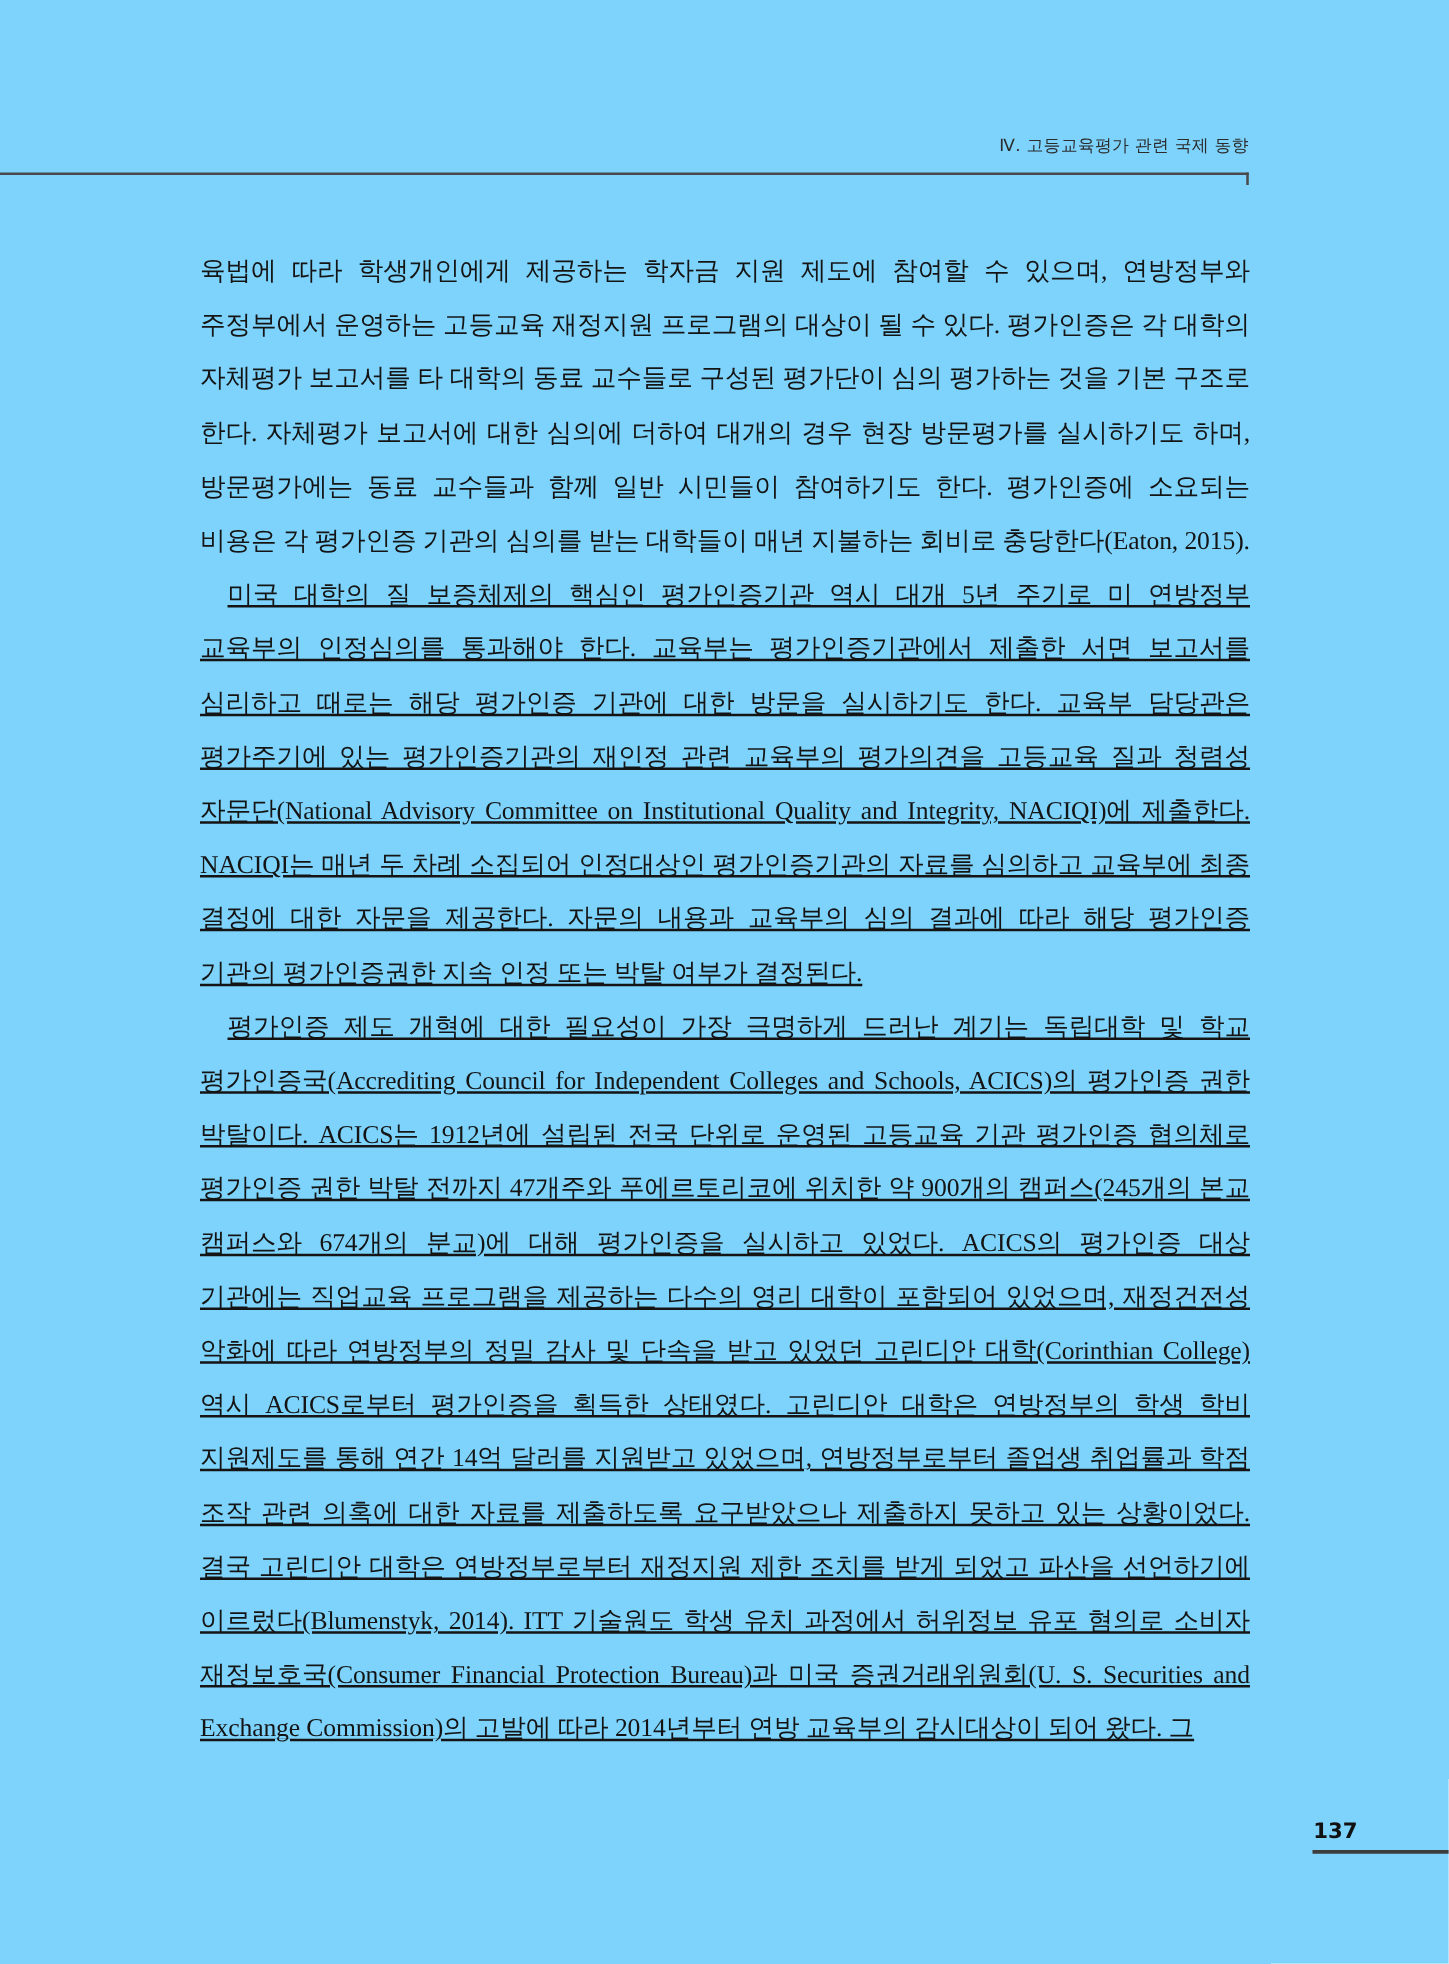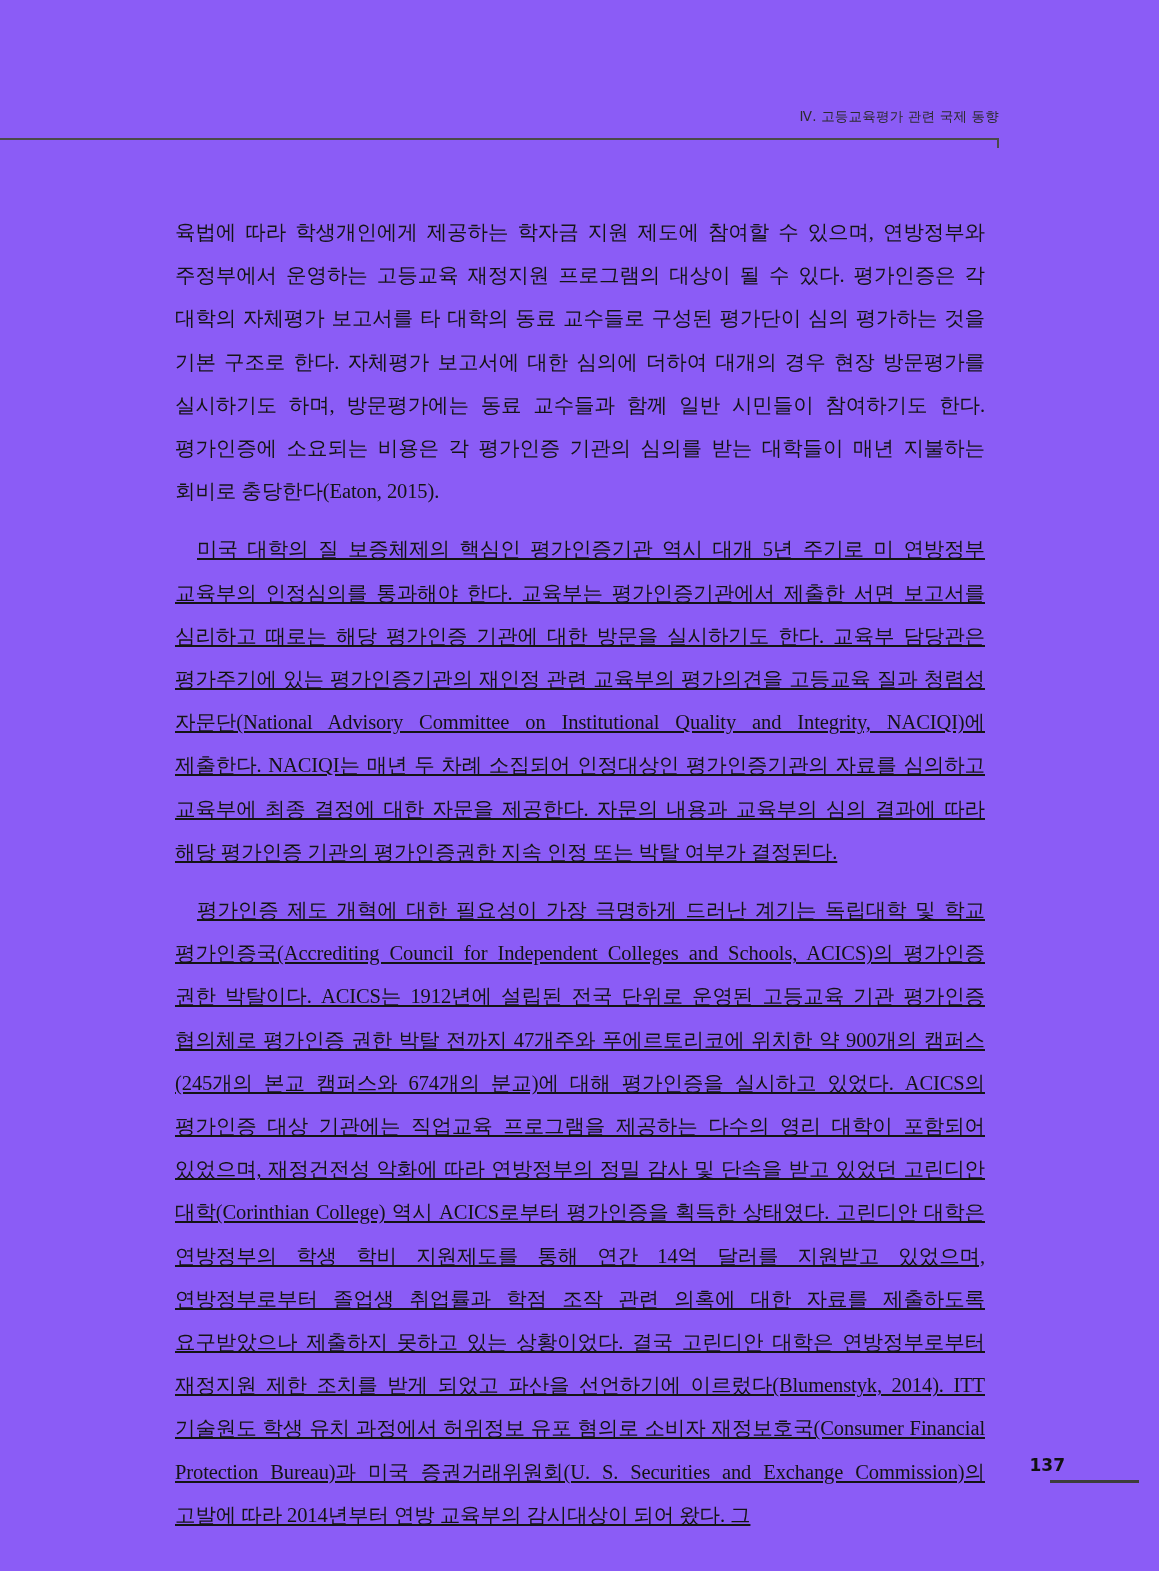--- a/index.html
+++ b/index.html
@@ -9,21 +9,21 @@
   }
   body {
     font-family: "Liberation Serif", "DejaVu Serif", serif;
     color: #1a1a1a;
   }
   .page {
     position: relative;
     width: 1159px;
     height: 1571px;
     margin: 0 auto;
-    background: #8b5cf6;
+    background: #7dd3fc;
     box-sizing: border-box;
     overflow: hidden;
   }
 
   
   .header {
     position: absolute;
     top: 108px;
     left: 160px;
     right: 160px;
@@ -57,40 +57,40 @@
   }
 
   
   .content {
     position: absolute;
     top: 196px;
     left: 160px;
     width: 840px;
   }
   p.para {
-    margin: 15px;
+    margin: 0;
     font-size: 20.5px;
     line-height: 43.2px;
     text-align: justify;
     text-justify: inter-character;
     word-break: keep-all;
     letter-spacing: -0.1px;
     color: #141414;
   }
   p.indent {
     text-indent: 22px;
     text-decoration: underline;
   }
 
   
   .footer {
     position: absolute;
     bottom: 84px;
     left: 160px;
-    right: 94px;
+    right: 73px;
     height: 40px;
   }
   .page-number {
     position: absolute;
     right: 0;
     bottom: 12px;
     font-family: "DejaVu Sans", "Liberation Sans", sans-serif;
     font-weight: bold;
     font-size: 17px;
     color: #111111;

